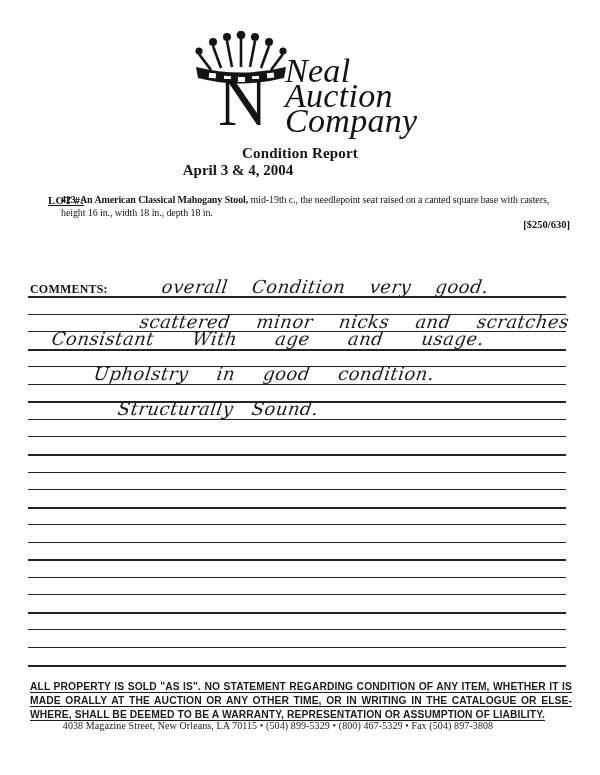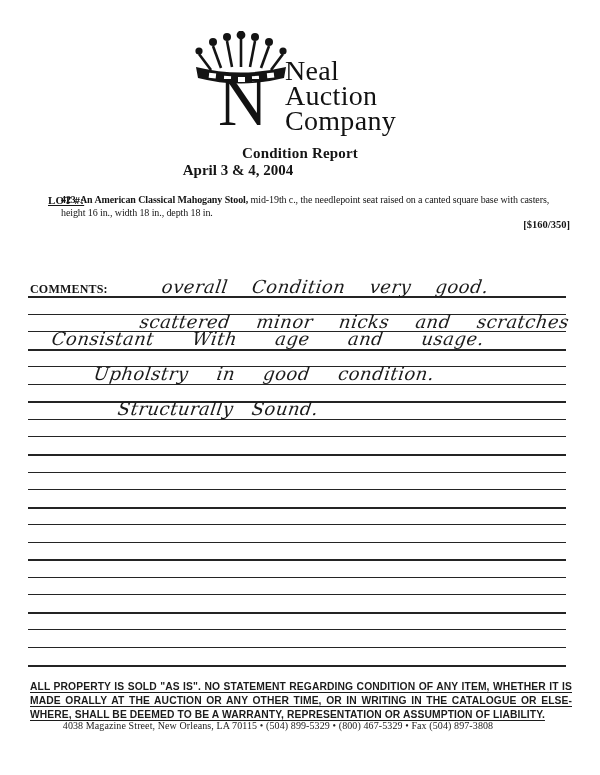--- a/index.html
+++ b/index.html
@@ -8,22 +8,22 @@
     font-family:"Liberation Serif",serif;color:#151515;overflow:hidden;
     margin:0 auto;
   }
   
   .crown{position:absolute;left:191px;top:31px;width:100px;height:60px;}
   .big-n{
     position:absolute;left:218px;top:68px;font-size:69px;line-height:1;
     font-family:"Liberation Serif",serif;color:#121212;
   }
   .logo-name{
-    position:absolute;left:285px;top:58px;font-size:28px;line-height:25px;
-    color:#121212;letter-spacing:.3px;
+    position:absolute;left:285px;top:58px;font-size:34px;line-height:25px;
+    color:#121212;letter-spacing:.3px;font-style:italic;
   }
   .report-title{
     position:absolute;left:0;top:145px;width:600px;text-align:center;
     font-size:15px;font-weight:bold;letter-spacing:.2px;
   }
   .report-date{
     position:absolute;left:0;top:162px;width:476px;text-align:center;
     font-size:15px;font-weight:bold;
   }
   
@@ -115,21 +115,21 @@
     <div>Auction</div>
     <div>Company</div>
   </div>
 
   <div class="report-title">Condition Report</div>
   <div class="report-date">April 3 &amp; 4, 2004</div>
 
   <div class="lot-label">LOT #:</div>
   <div class="lot-desc"><b>423. An American Classical Mahogany Stool,</b><span> mid-19th c., the needlepoint seat raised on a canted square base with casters,
 height 16 in., width 18 in., depth 18 in.</span></div>
-  <div class="estimate">[$160/350]</div>
+  <div class="estimate">[$250/630]</div>
 
   <div class="comments-label">COMMENTS:</div>
 
   <div id="rules">
       <div class="rule" style="top: 296px; height: 2px;"></div>
       <div class="rule" style="top: 313.55px; height: 1px;"></div>
       <div class="rule" style="top: 331.1px; height: 1px;"></div>
       <div class="rule" style="top: 348.65px; height: 2px;"></div>
       <div class="rule" style="top: 366.2px; height: 1px;"></div>
       <div class="rule" style="top: 383.75px; height: 1px;"></div>

